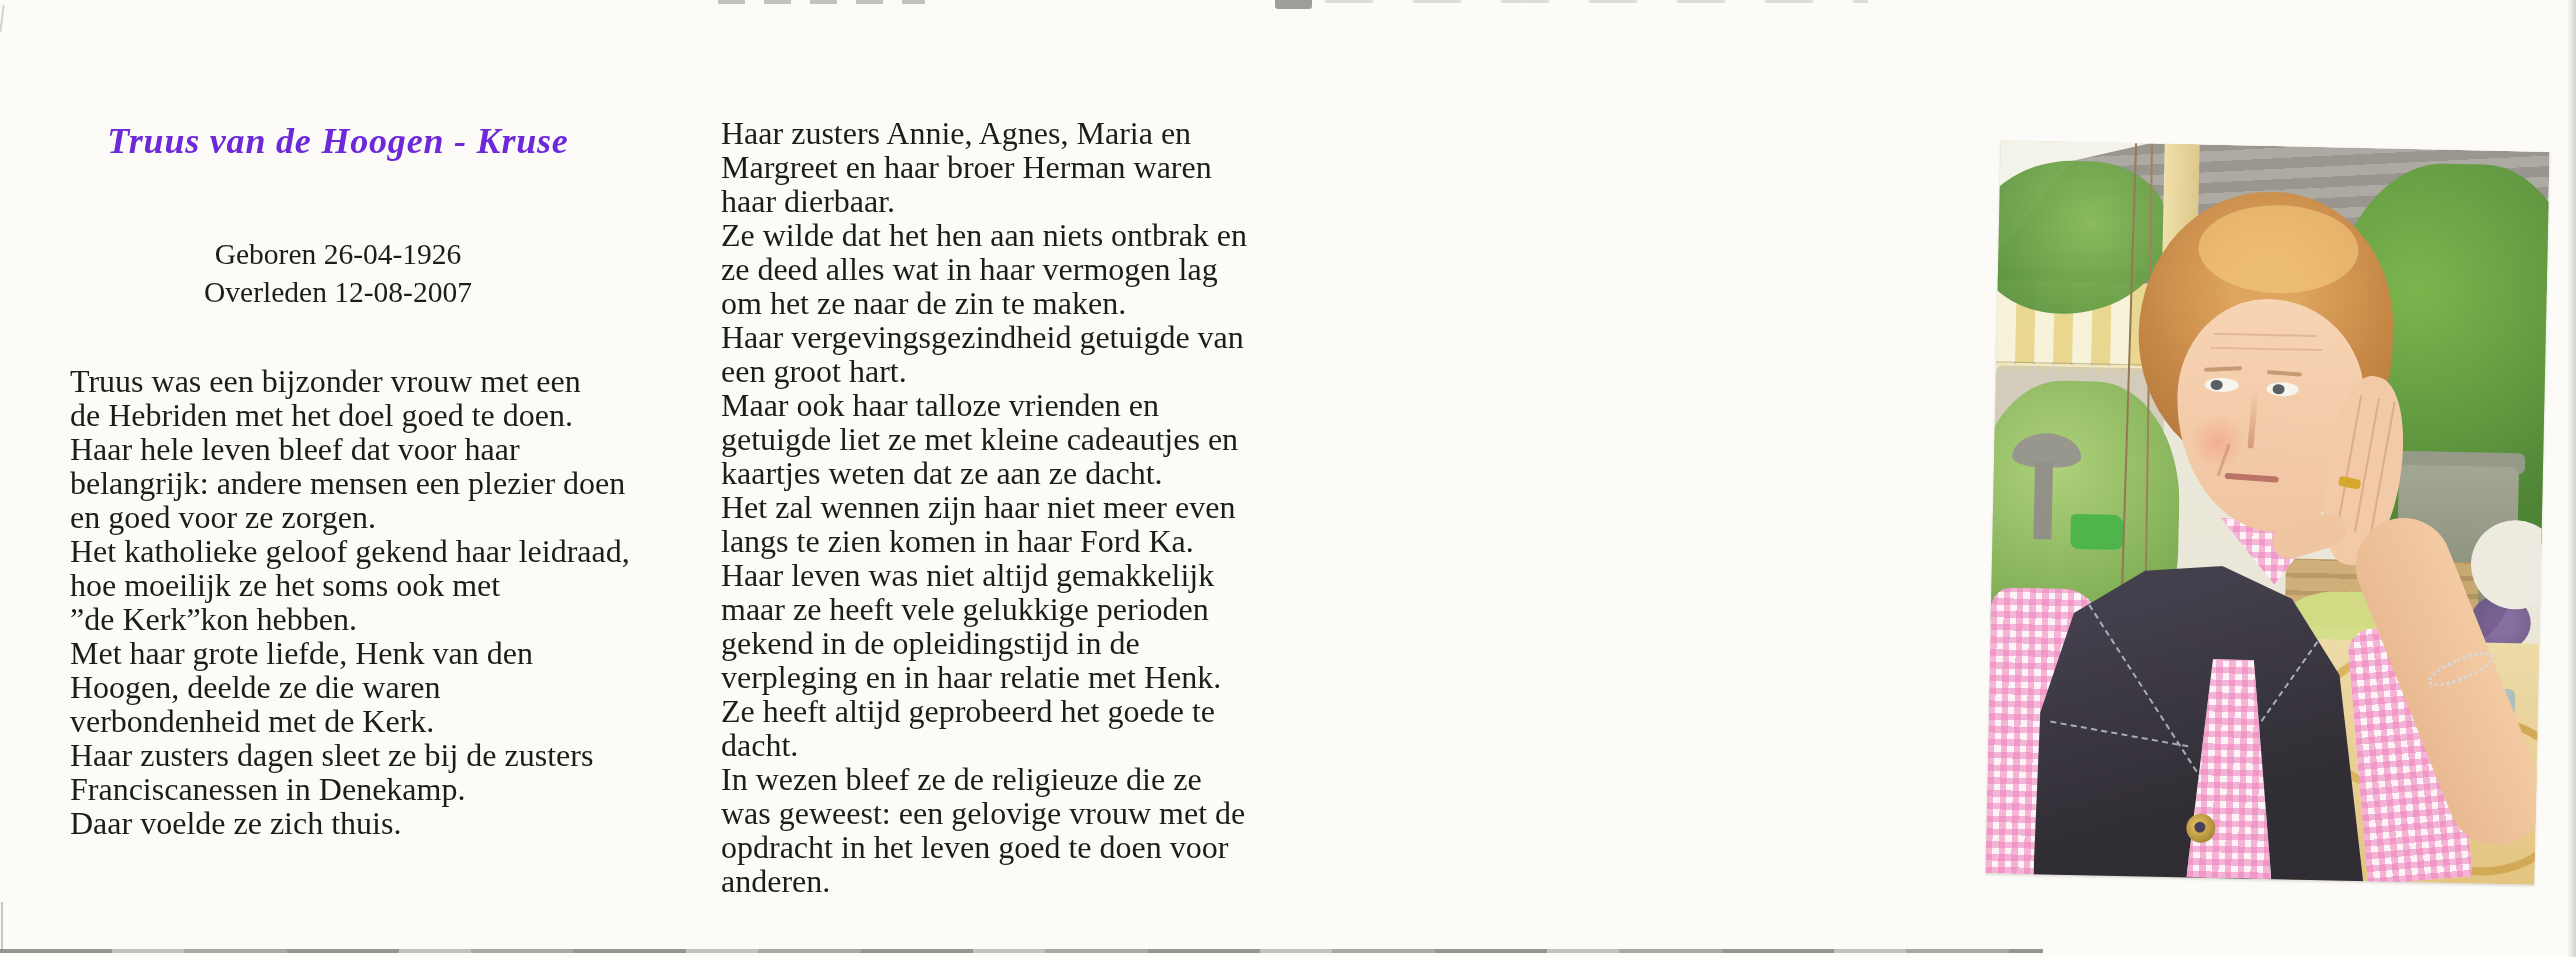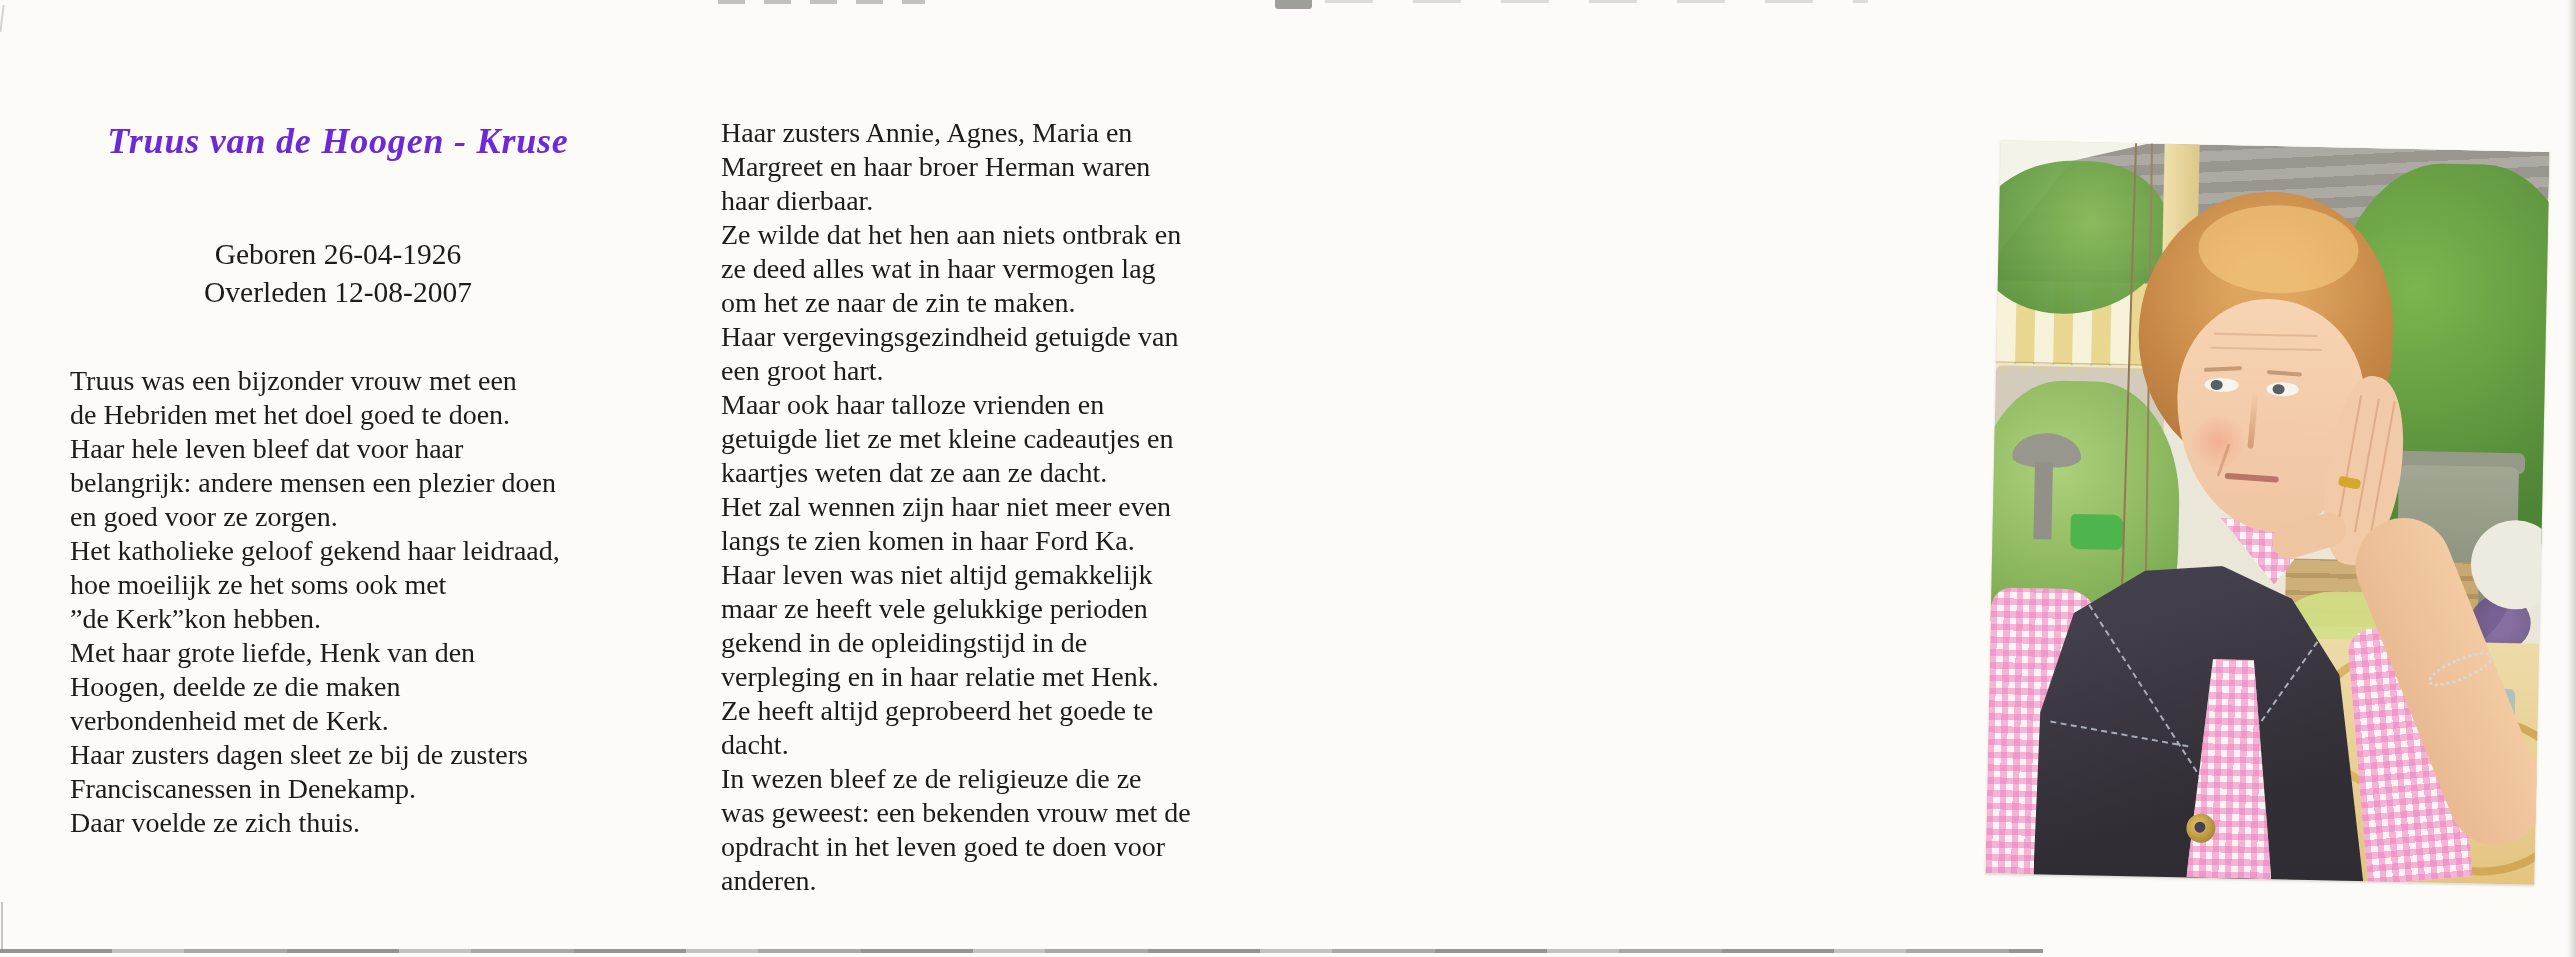--- a/index.html
+++ b/index.html
@@ -26,21 +26,21 @@
     background:linear-gradient(90deg,rgba(190,190,184,0) ,#c6c6c0);opacity:.75;}
   .left-tick{left:0.8px;top:902px;width:2.4px;height:49px;background:#b9b9b3;opacity:.8;}
   .topleft-tick{left:0.8px;top:4.8px;width:2.4px;height:27px;background:#c2c2bc;transform:rotate(7deg);opacity:.7;}
   #title-block{position:absolute;left:70px;top:120px;width:536px;text-align:center;}
   #deceased-name{
     margin:0;font-family:"Liberation Serif", serif;font-style:italic;font-weight:600;
     font-size:36px;letter-spacing:0.8px;color:#6d28d9;
   }
   #dates-block{position:absolute;left:70px;top:235px;width:536px;text-align:center;
     font-size:29.5px;line-height:38px;color:#1d1c1a;}
-  .col{position:absolute;width:551px;font-size:28px;line-height:34px;color:#1d1c1a;}
+  .col{position:absolute;width:551px;font-size:32px;line-height:34px;color:#1d1c1a;}
   #col1{left:70px;top:364px;}
   #col2{left:721px;top:116px;}
   .ln{white-space:nowrap;}
 
   
   #photo{position:absolute;left:1993px;top:146px;width:549px;height:733px;
     transform:rotate(1.2deg);transform-origin:50% 50%;
     overflow:hidden;background:#e9e5d8;box-shadow:0 1.6px 2.4px rgba(120,120,110,.25);}
   #photo .p{position:absolute;}
   .ph-sky{left:0;top:0;width:549px;height:129px;background:#f3f2ea;}
@@ -162,21 +162,21 @@
     <div id="col1" class="col">
       <div class="ln">Truus was een bijzonder vrouw met een</div>
       <div class="ln">de Hebriden met het doel goed te doen.</div>
       <div class="ln">Haar hele leven bleef dat voor haar</div>
       <div class="ln">belangrijk: andere mensen een plezier doen</div>
       <div class="ln">en goed voor ze zorgen.</div>
       <div class="ln">Het katholieke geloof gekend haar leidraad,</div>
       <div class="ln">hoe moeilijk ze het soms ook met</div>
       <div class="ln">”de Kerk”kon hebben.</div>
       <div class="ln">Met haar grote liefde, Henk van den</div>
-      <div class="ln">Hoogen, deelde ze die maken</div>
+      <div class="ln">Hoogen, deelde ze die waren</div>
       <div class="ln">verbondenheid met de Kerk.</div>
       <div class="ln">Haar zusters dagen sleet ze bij de zusters</div>
       <div class="ln">Franciscanessen in Denekamp.</div>
       <div class="ln">Daar voelde ze zich thuis.</div>
     </div>
   </div>
 
   <div id="col2" class="col">
     <div class="ln">Haar zusters Annie, Agnes, Maria en</div>
     <div class="ln">Margreet en haar broer Herman waren</div>
@@ -191,21 +191,21 @@
     <div class="ln">kaartjes weten dat ze aan ze dacht.</div>
     <div class="ln">Het zal wennen zijn haar niet meer even</div>
     <div class="ln">langs te zien komen in haar Ford Ka.</div>
     <div class="ln">Haar leven was niet altijd gemakkelijk</div>
     <div class="ln">maar ze heeft vele gelukkige perioden</div>
     <div class="ln">gekend in de opleidingstijd in de</div>
     <div class="ln">verpleging en in haar relatie met Henk.</div>
     <div class="ln">Ze heeft altijd geprobeerd het goede te</div>
     <div class="ln">dacht.</div>
     <div class="ln">In wezen bleef ze de religieuze die ze</div>
-    <div class="ln">was geweest: een bekenden vrouw met de</div>
+    <div class="ln">was geweest: een gelovige vrouw met de</div>
     <div class="ln">opdracht in het leven goed te doen voor</div>
     <div class="ln">anderen.</div>
   </div>
 
   <div>
     <div id="photo">
       <div class="p ph-sky"></div>
       <div class="p ph-roof"></div>
       <div class="p ph-beam"></div>
       <div class="p ph-awning"></div>

